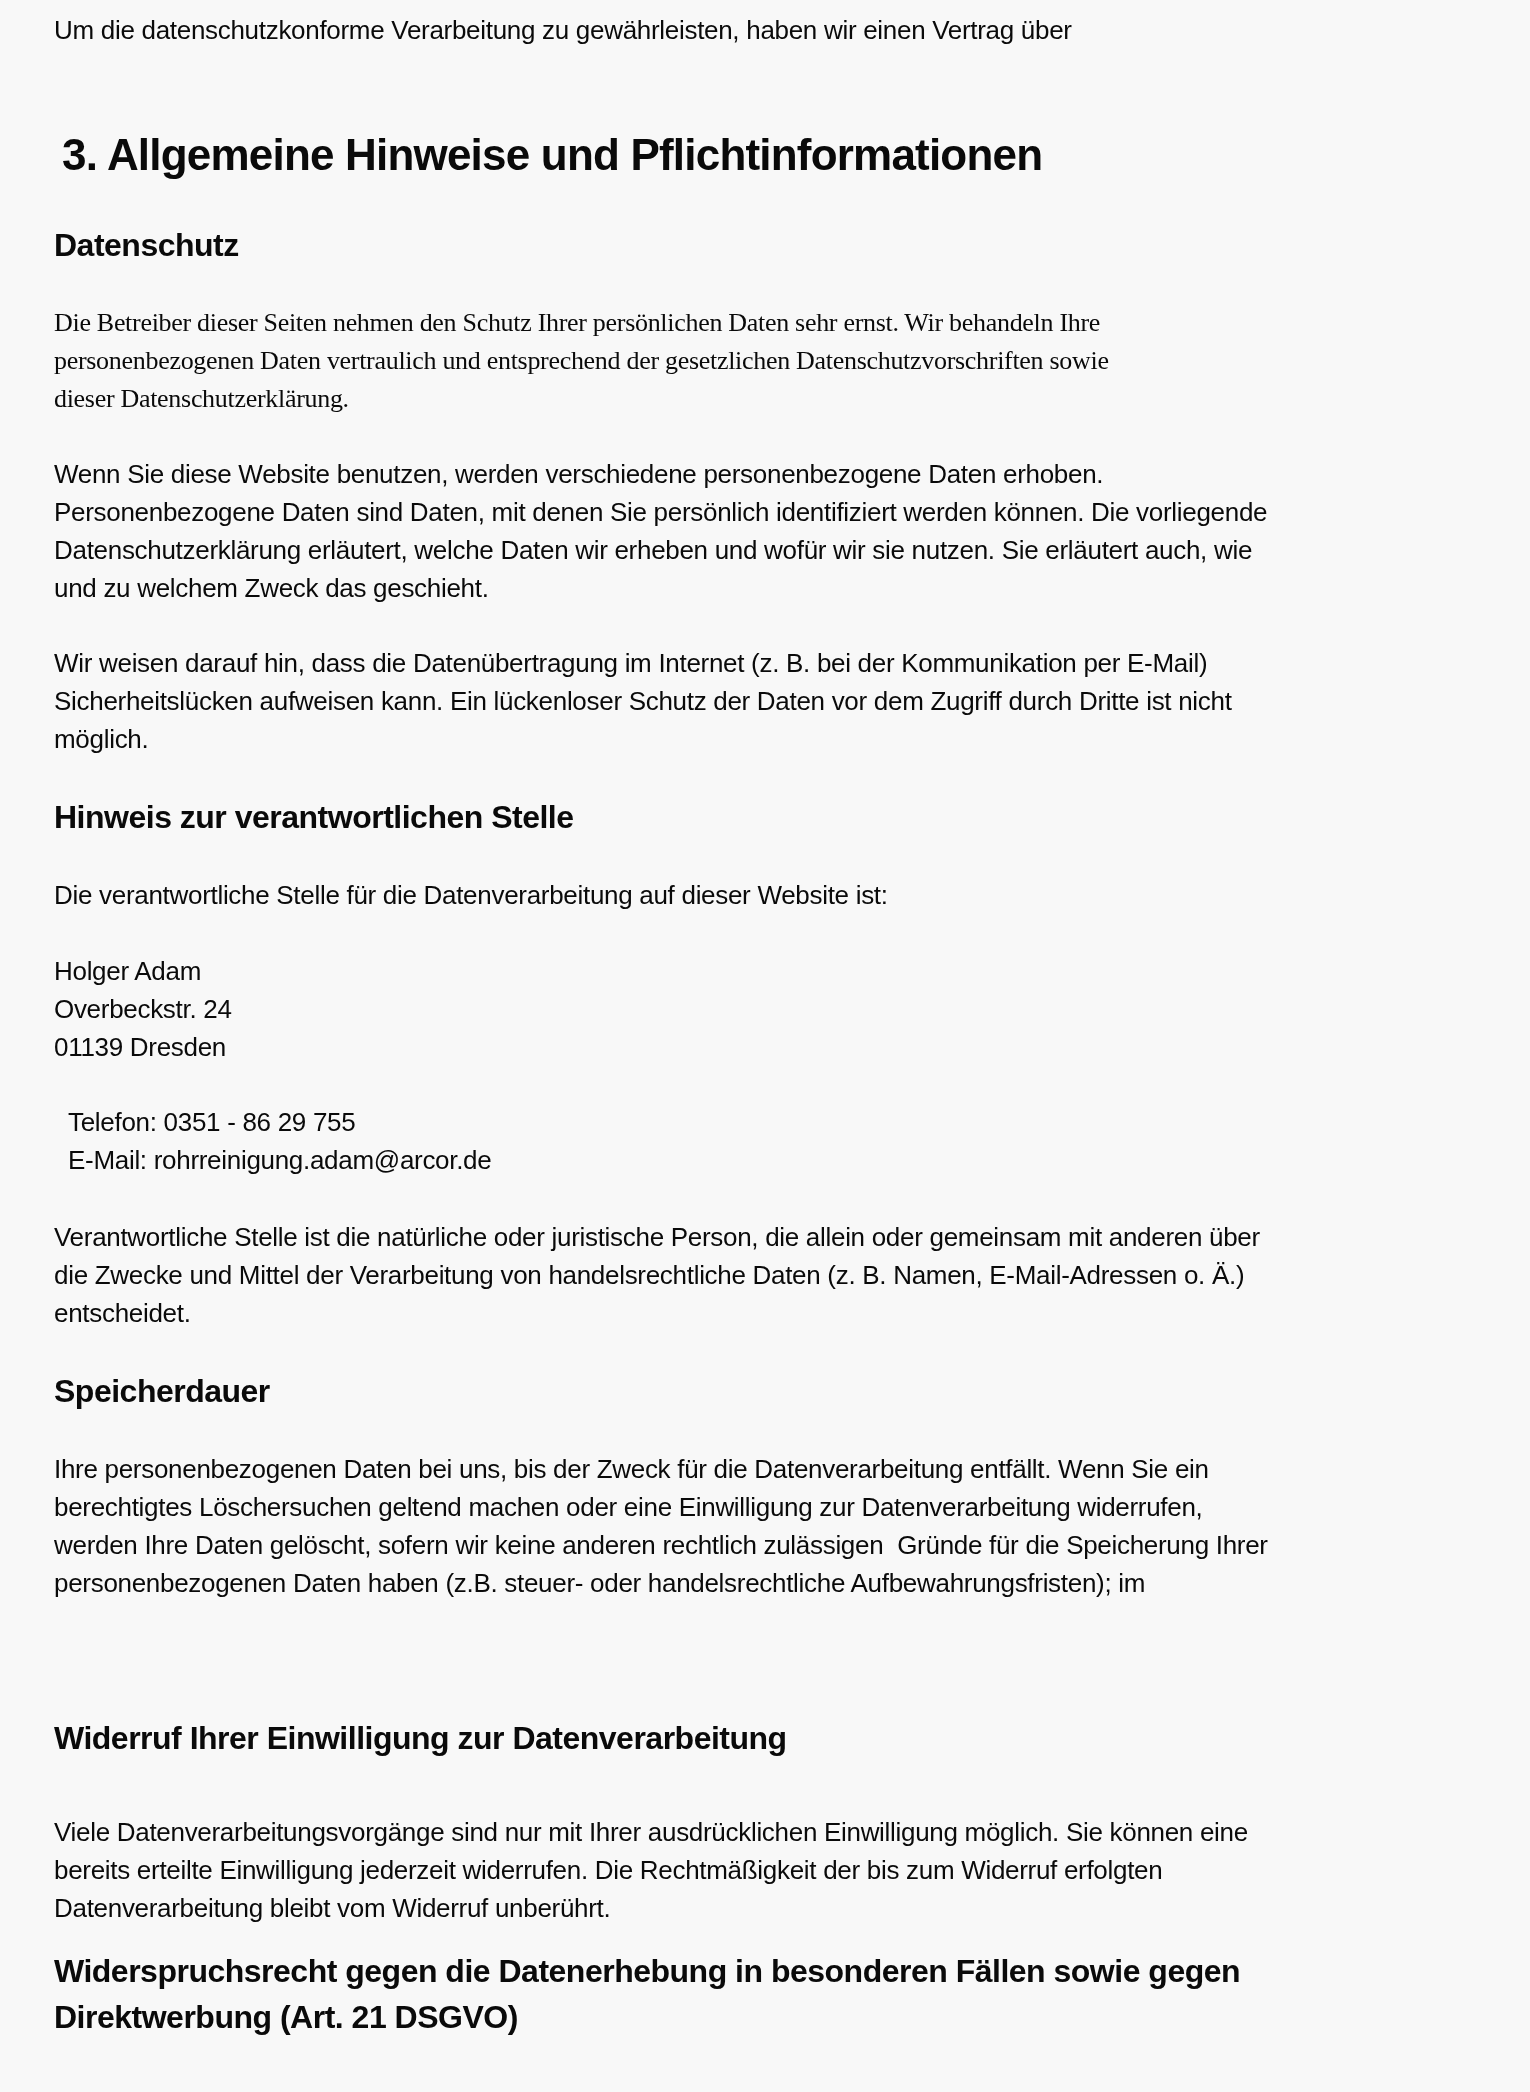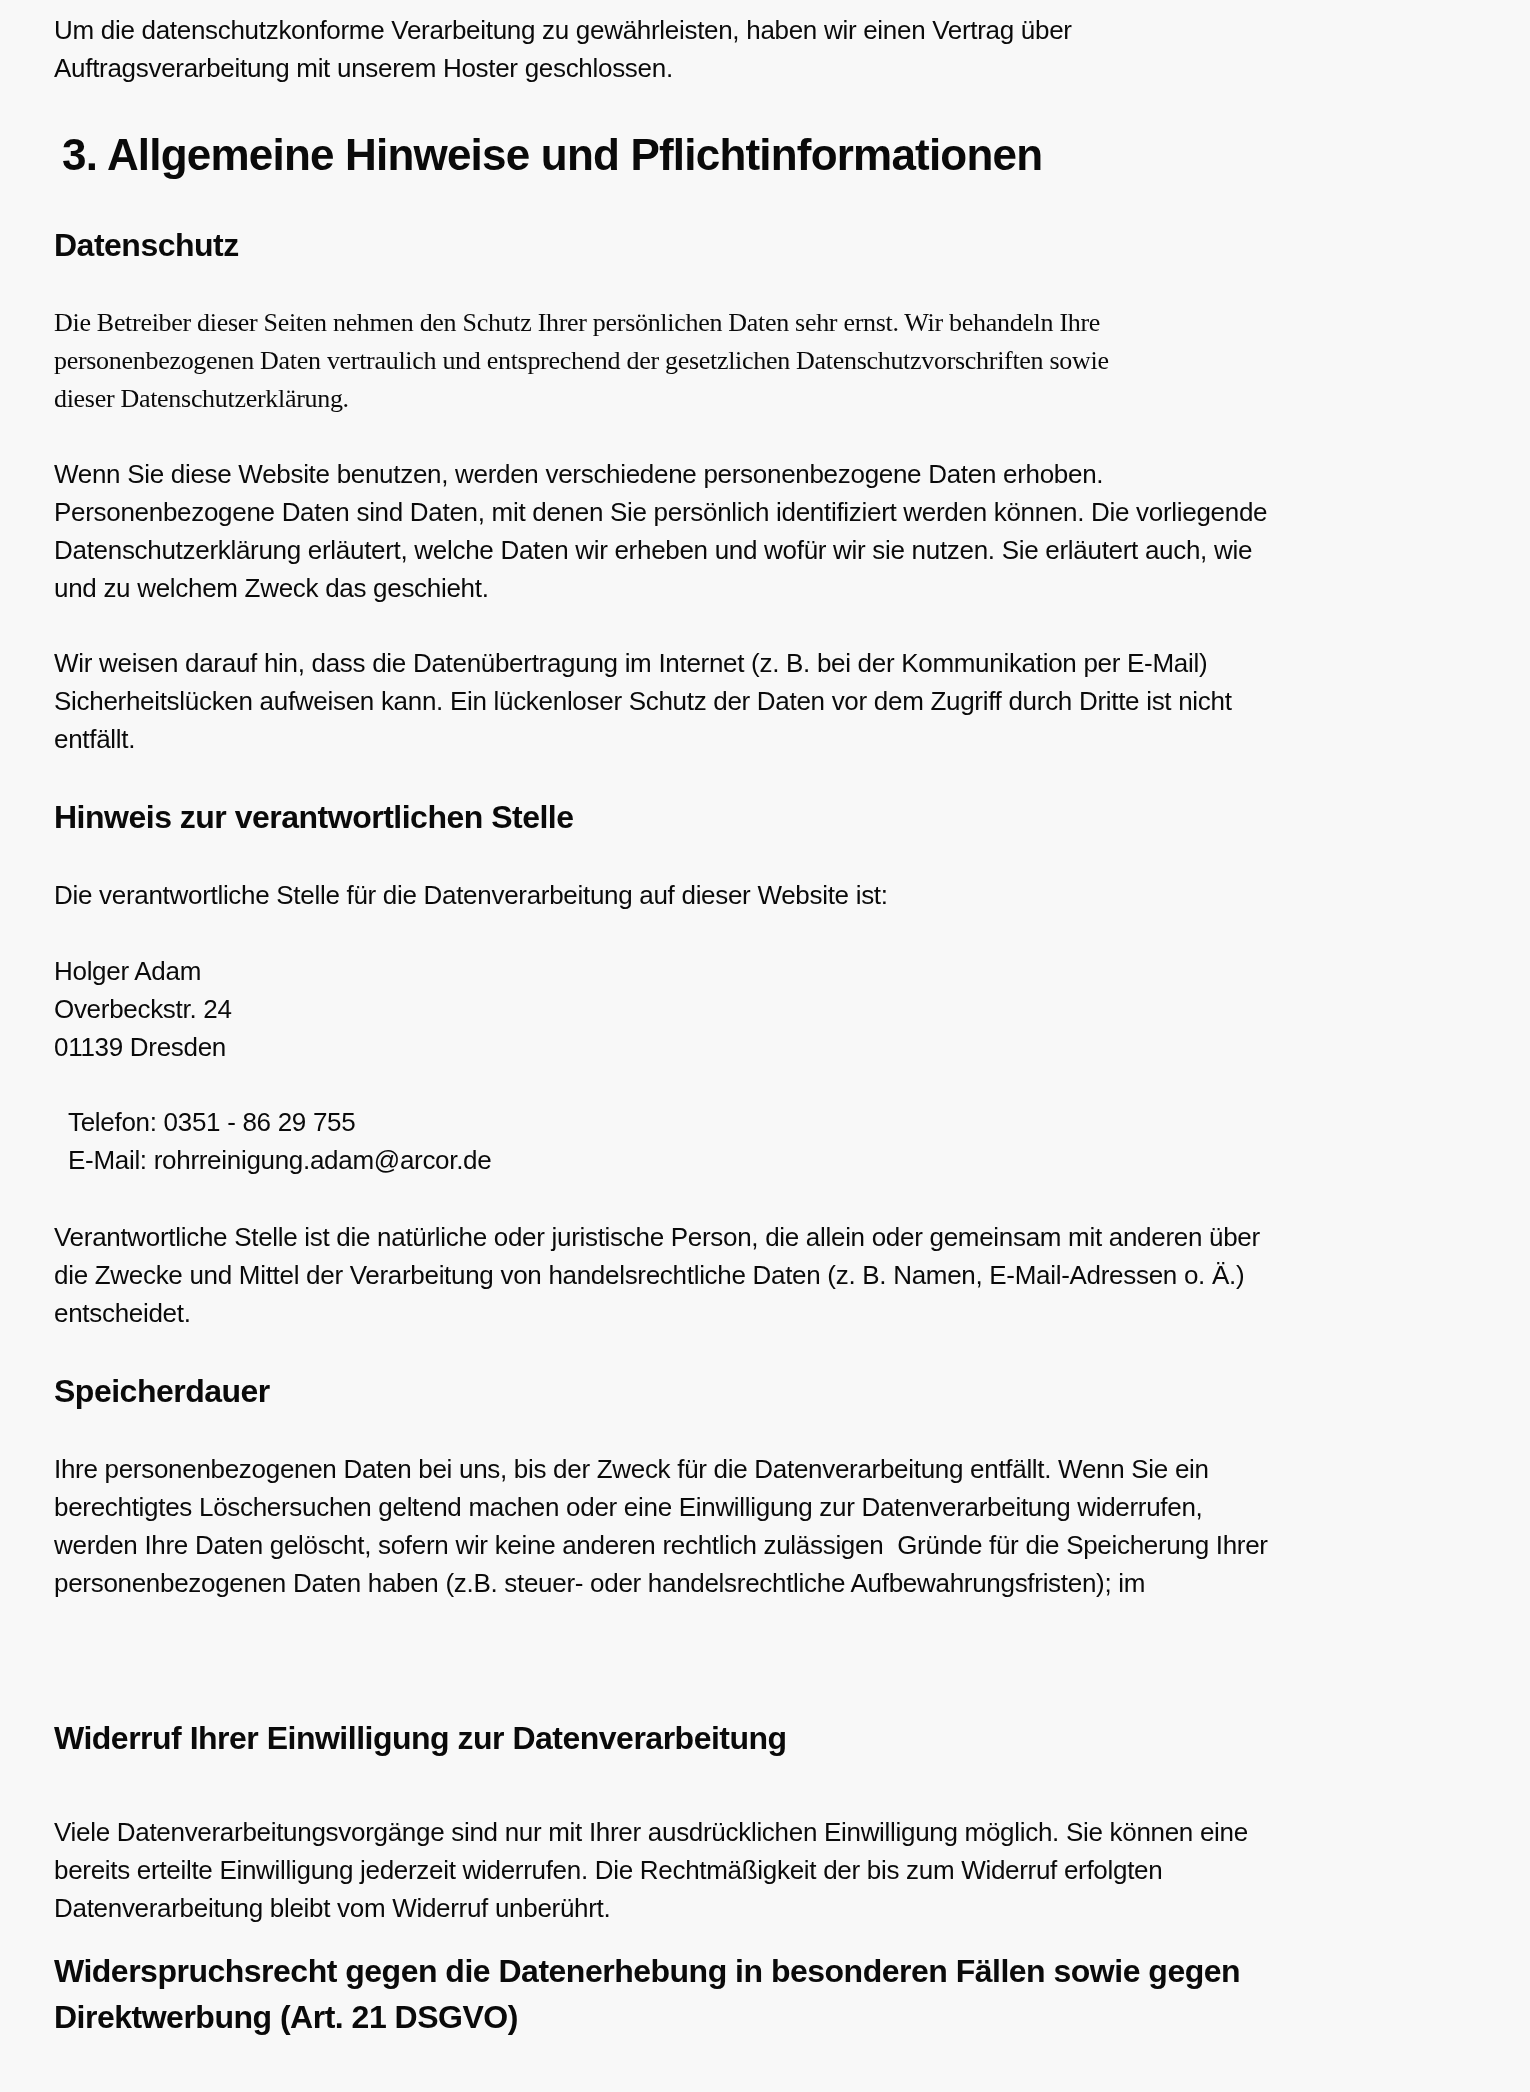--- a/index.html
+++ b/index.html
@@ -15,21 +15,20 @@
   .h3 { font-size: 32px; line-height: 46px; font-weight: bold; letter-spacing: -0.5px; }
   .line { display: block; white-space: nowrap; }
 </style>
 </head>
 <body>
 
 <div class="content">
 
   <p class="p" style="position:absolute; top:11px; left:54px;">
     <span class="line">Um die datenschutzkonforme Verarbeitung zu gewährleisten, haben wir einen Vertrag über</span>
-    <span class="line">Auftragsverarbeitung mit unserem Hoster geschlossen.</span>
   </p>
 
   <h2 class="h2" style="position:absolute; top:128px; left:62px;">3. Allgemeine Hinweise und Pflichtinformationen</h2>
 
   <h3 class="h3" style="position:absolute; top:222px; left:54px;">Datenschutz</h3>
 
   <p class="p" style="position:absolute; top:304px; left:54px;font-family:Liberation Serif, serif;">
     <span class="line">Die Betreiber dieser Seiten nehmen den Schutz Ihrer persönlichen Daten sehr ernst. Wir behandeln Ihre</span>
     <span class="line">personenbezogenen Daten vertraulich und entsprechend der gesetzlichen Datenschutzvorschriften sowie</span>
     <span class="line">dieser Datenschutzerklärung.</span>
@@ -38,21 +37,21 @@
   <p class="p" style="position:absolute; top:455px; left:54px;">
     <span class="line">Wenn Sie diese Website benutzen, werden verschiedene personenbezogene Daten erhoben.</span>
     <span class="line">Personenbezogene Daten sind Daten, mit denen Sie persönlich identifiziert werden können. Die vorliegende</span>
     <span class="line">Datenschutzerklärung erläutert, welche Daten wir erheben und wofür wir sie nutzen. Sie erläutert auch, wie</span>
     <span class="line">und zu welchem Zweck das geschieht.</span>
   </p>
 
   <p class="p" style="position:absolute; top:644px; left:54px;">
     <span class="line">Wir weisen darauf hin, dass die Datenübertragung im Internet (z. B. bei der Kommunikation per E-Mail)</span>
     <span class="line">Sicherheitslücken aufweisen kann. Ein lückenloser Schutz der Daten vor dem Zugriff durch Dritte ist nicht</span>
-    <span class="line">entfällt.</span>
+    <span class="line">möglich.</span>
   </p>
 
   <h3 class="h3" style="position:absolute; top:794px; left:54px;">Hinweis zur verantwortlichen Stelle</h3>
 
   <p class="p" style="position:absolute; top:876px; left:54px;">Die verantwortliche Stelle für die Datenverarbeitung auf dieser Website ist:</p>
 
   <p class="p" style="position:absolute; top:952px; left:54px;">
     <span class="line">Holger Adam</span>
     <span class="line">Overbeckstr. 24</span>
     <span class="line">01139 Dresden</span>

